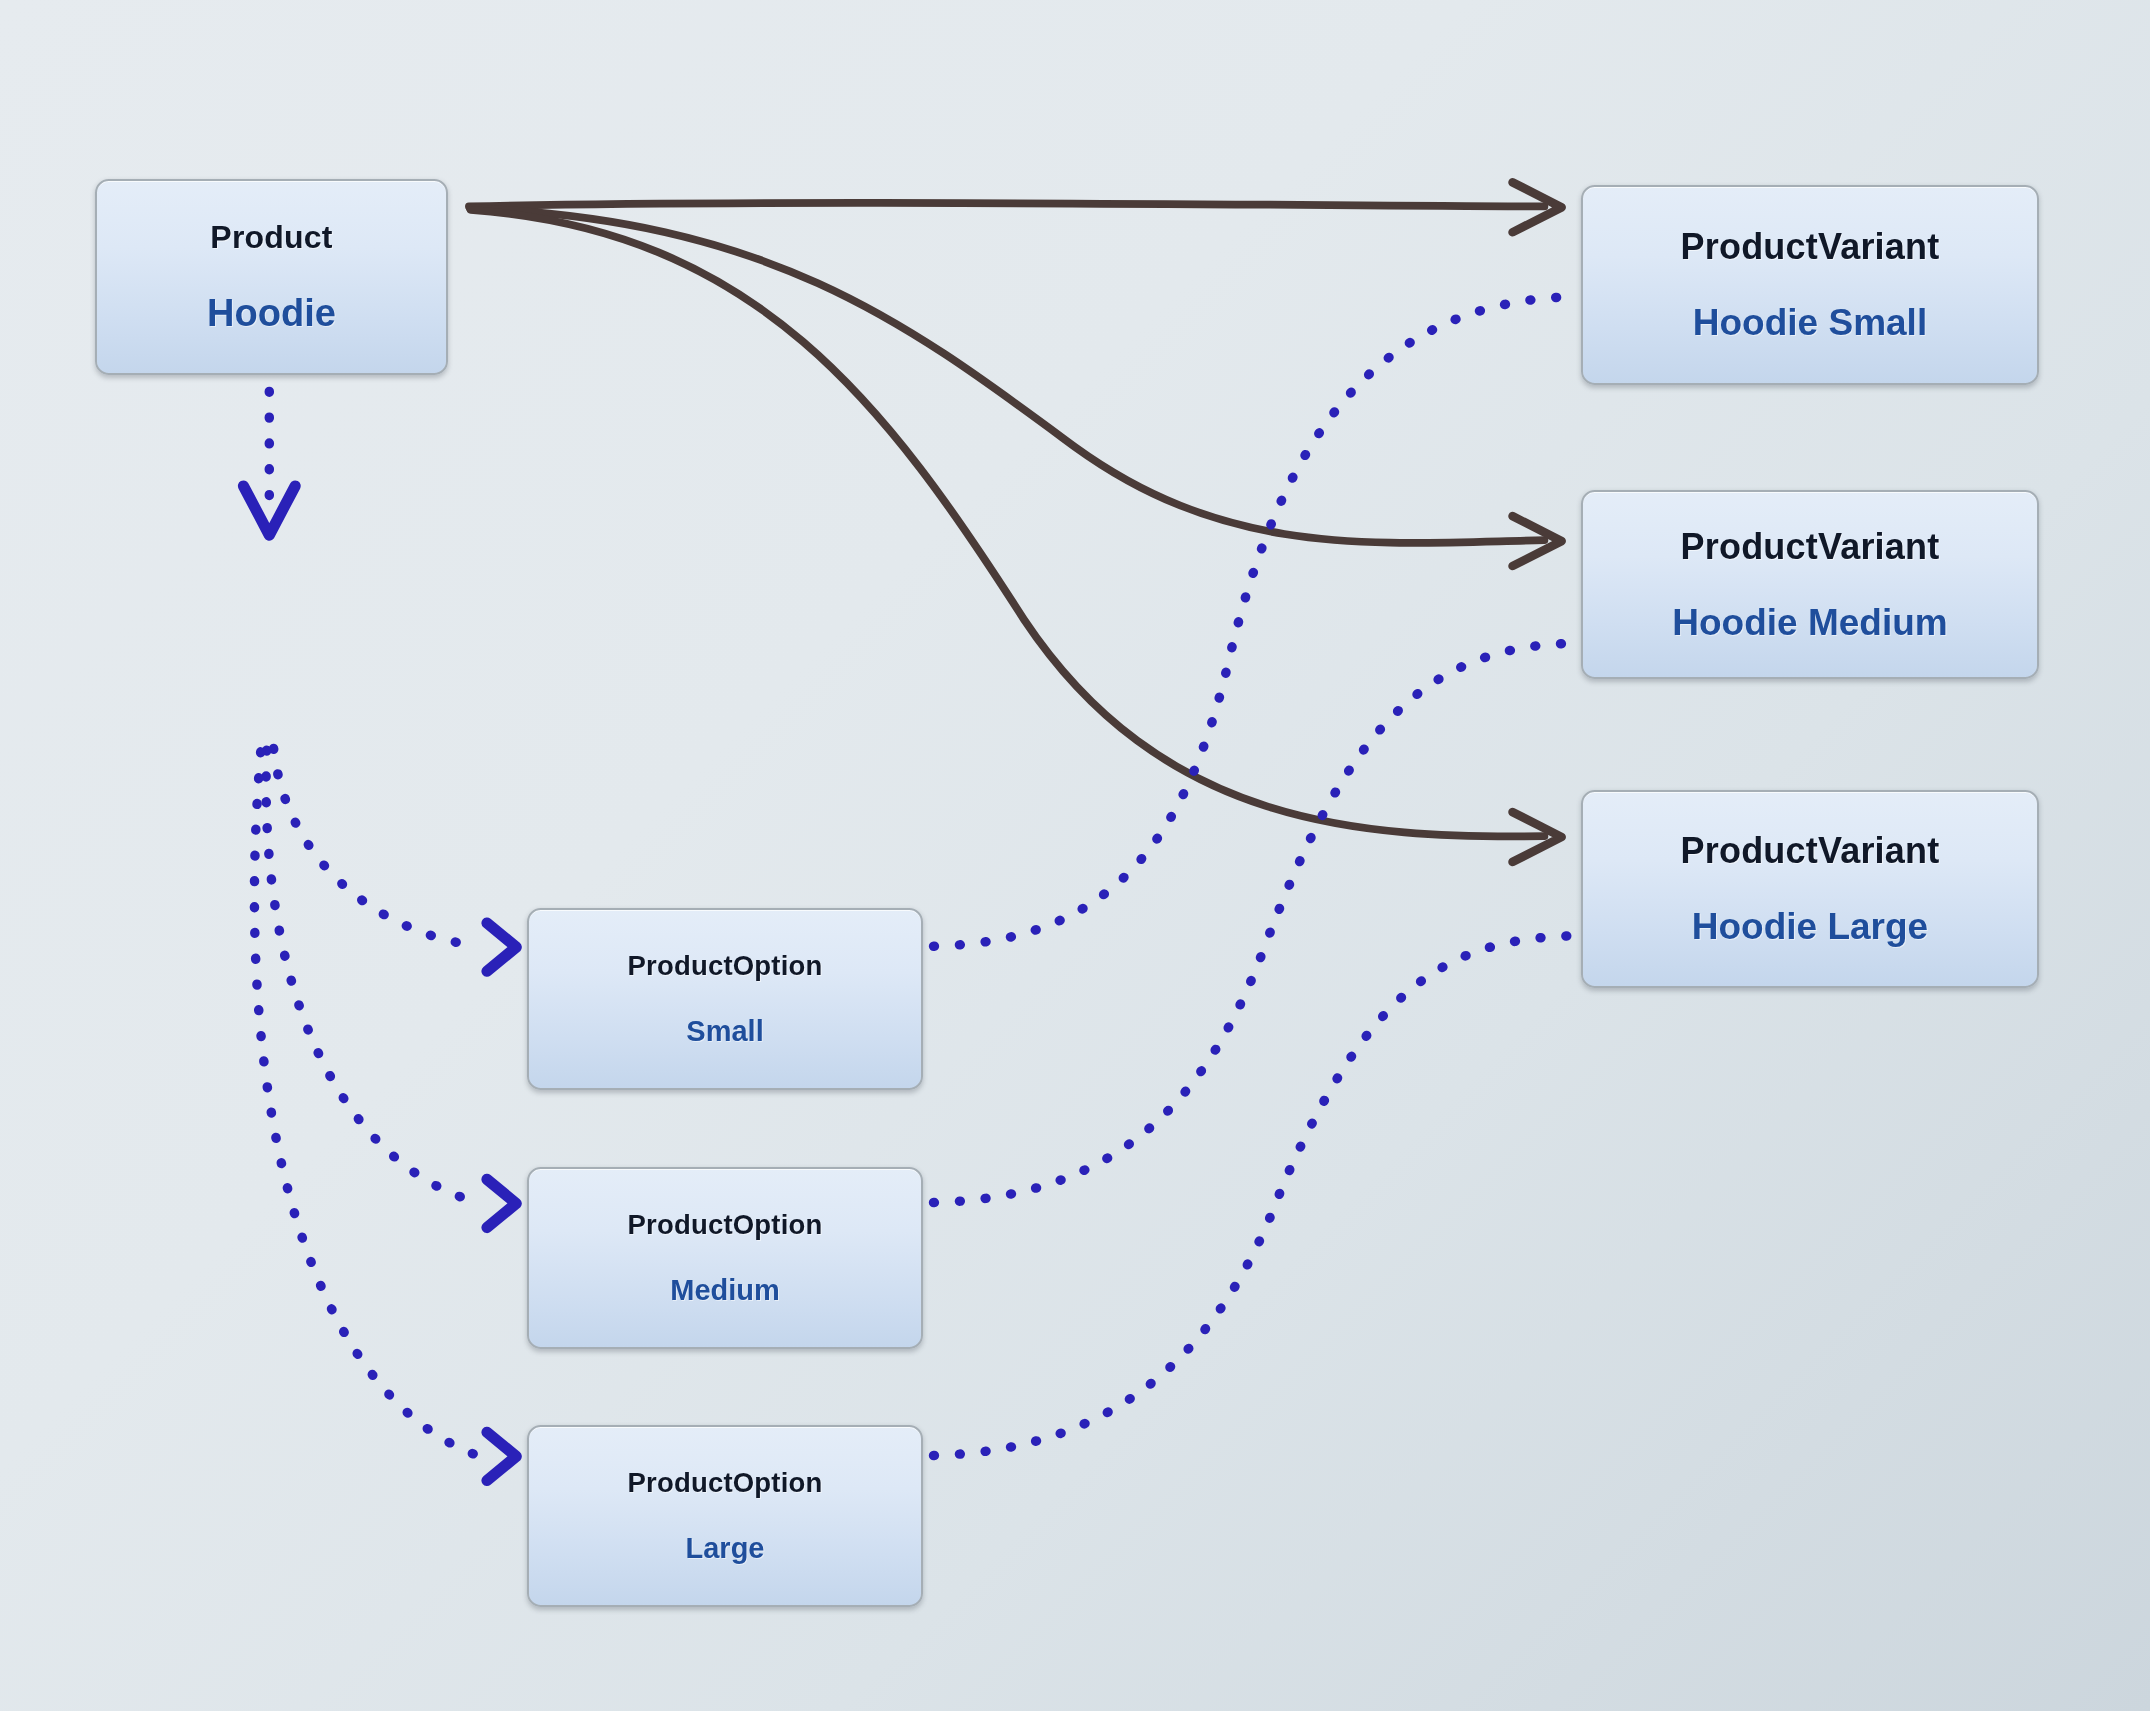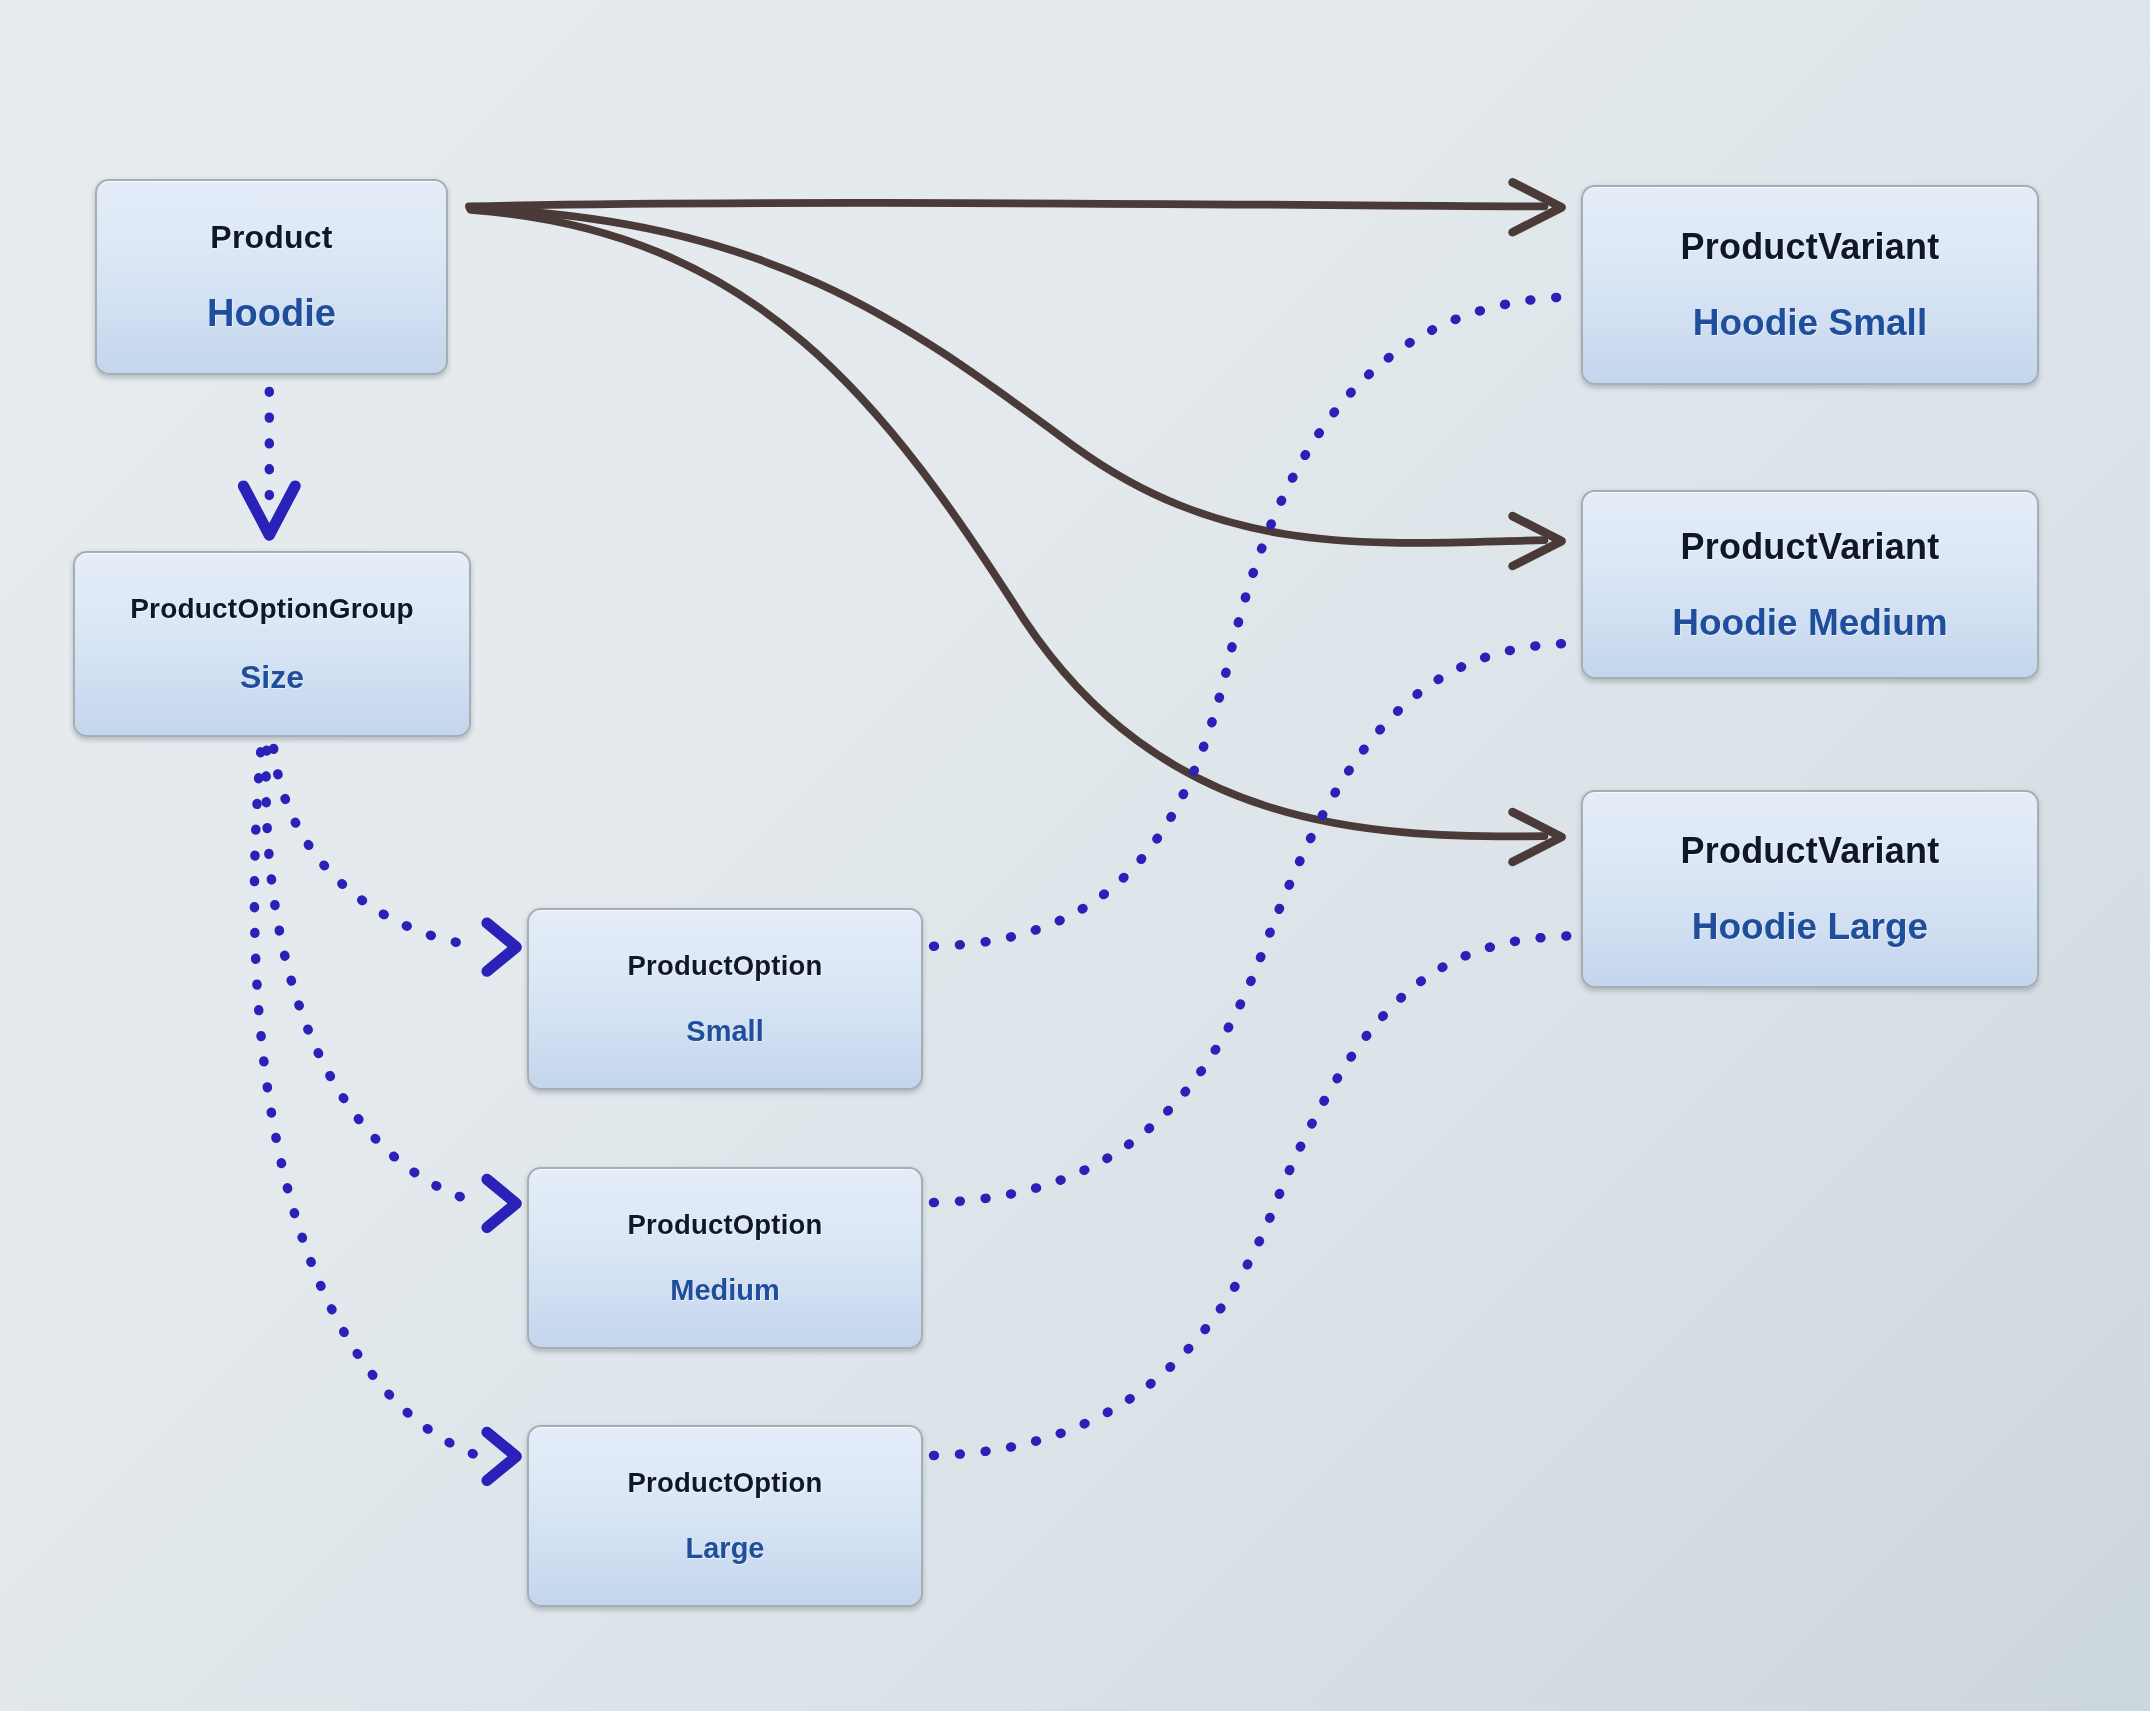--- a/index.html
+++ b/index.html
@@ -97,24 +97,20 @@
       <polyline points="566,1371 600,1399 566,1427"></polyline>
       <polyline points="566,1665 600,1693 566,1721"></polyline>
     </g>
   </svg>
 
   <div class="node product">
     <div class="n-type">Product</div>
     <div class="n-value">Hoodie</div>
   </div>
 
-  <div class="node pog">
-    <div class="n-type">ProductOptionGroup</div>
-    <div class="n-value">Size</div>
-  </div>
 
   <div class="node po po0">
     <div class="n-type">ProductOption</div>
     <div class="n-value">Small</div>
   </div>
   <div class="node po po1">
     <div class="n-type">ProductOption</div>
     <div class="n-value">Medium</div>
   </div>
   <div class="node po po2">

